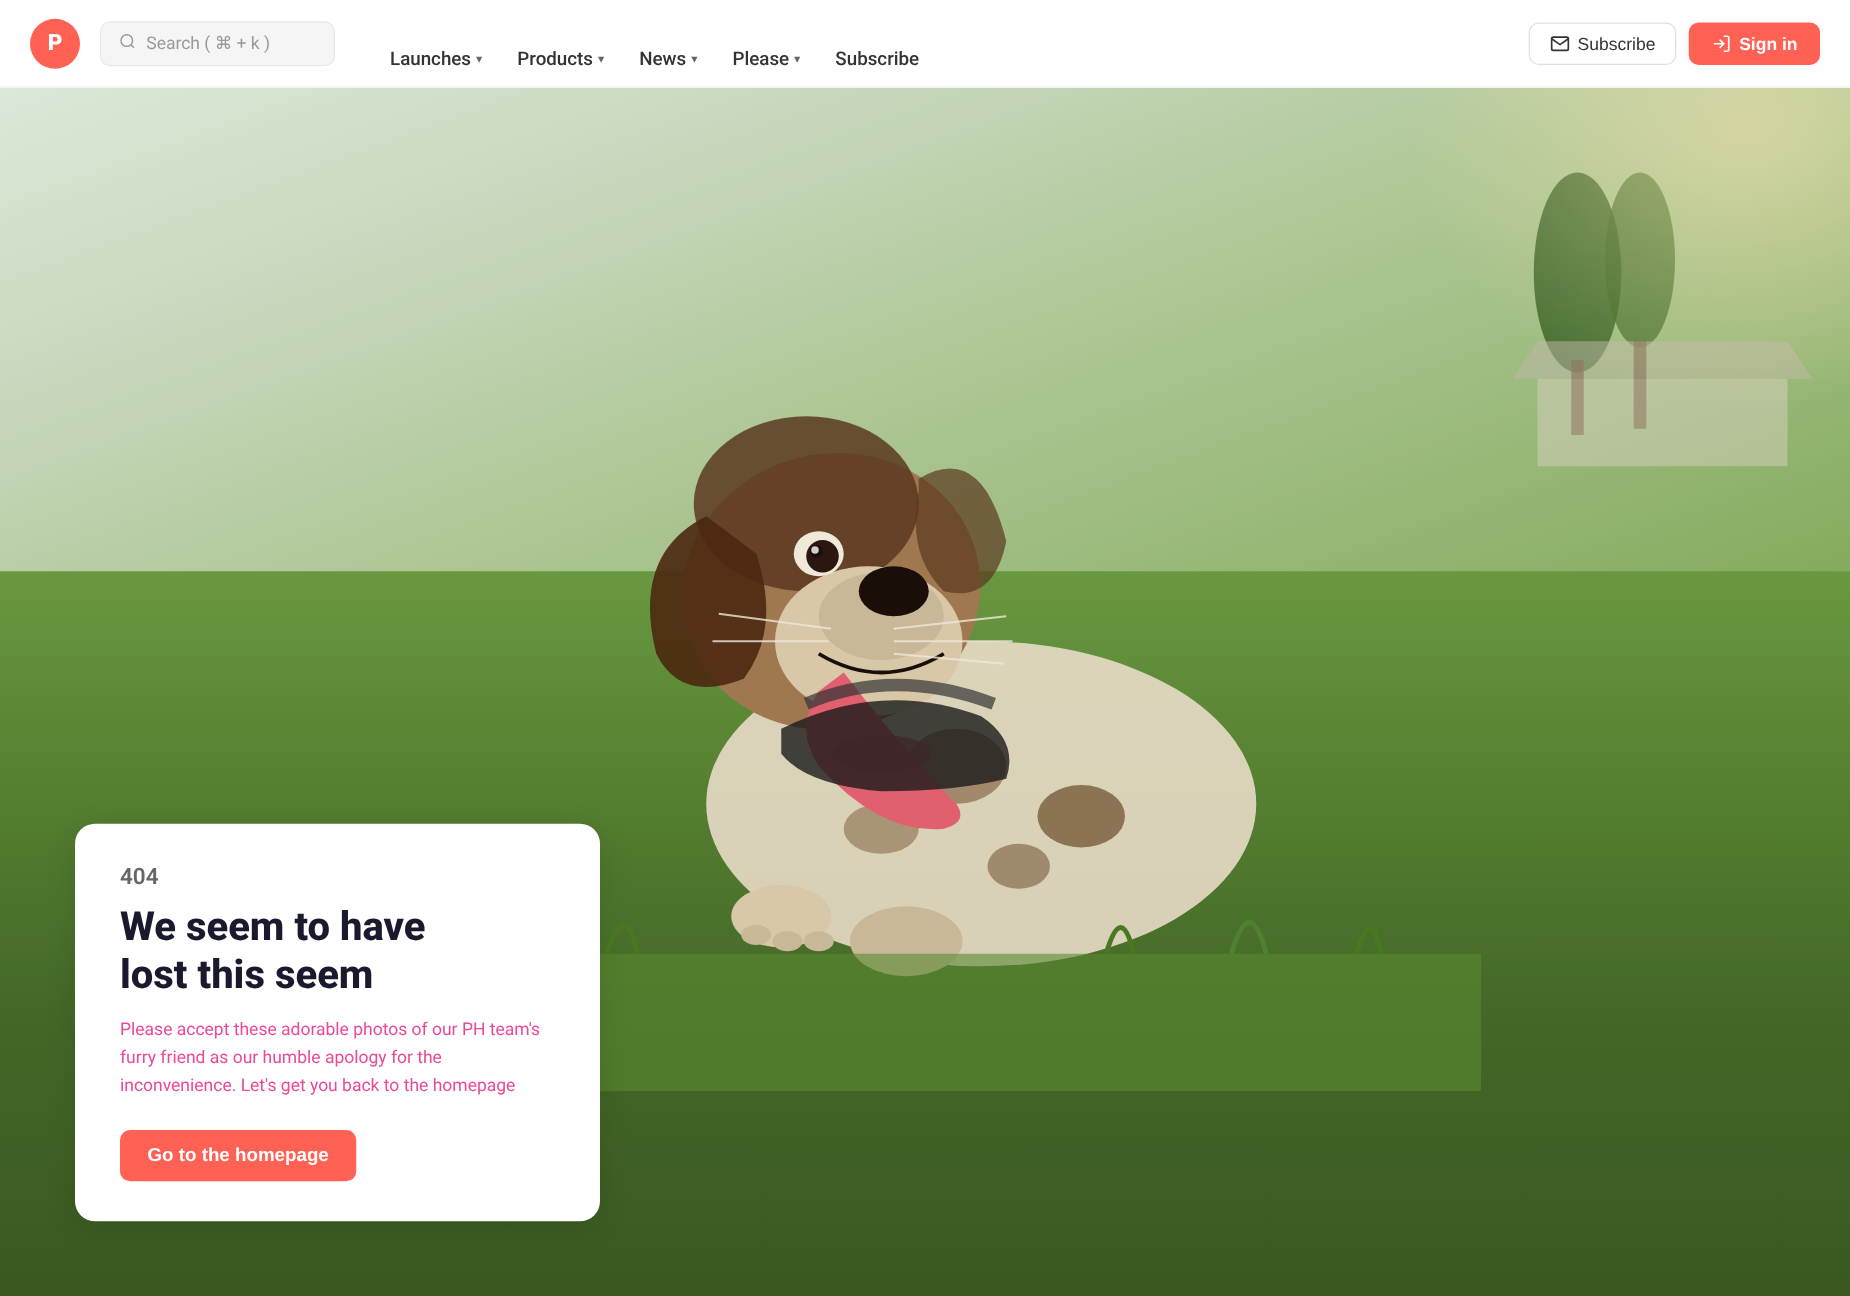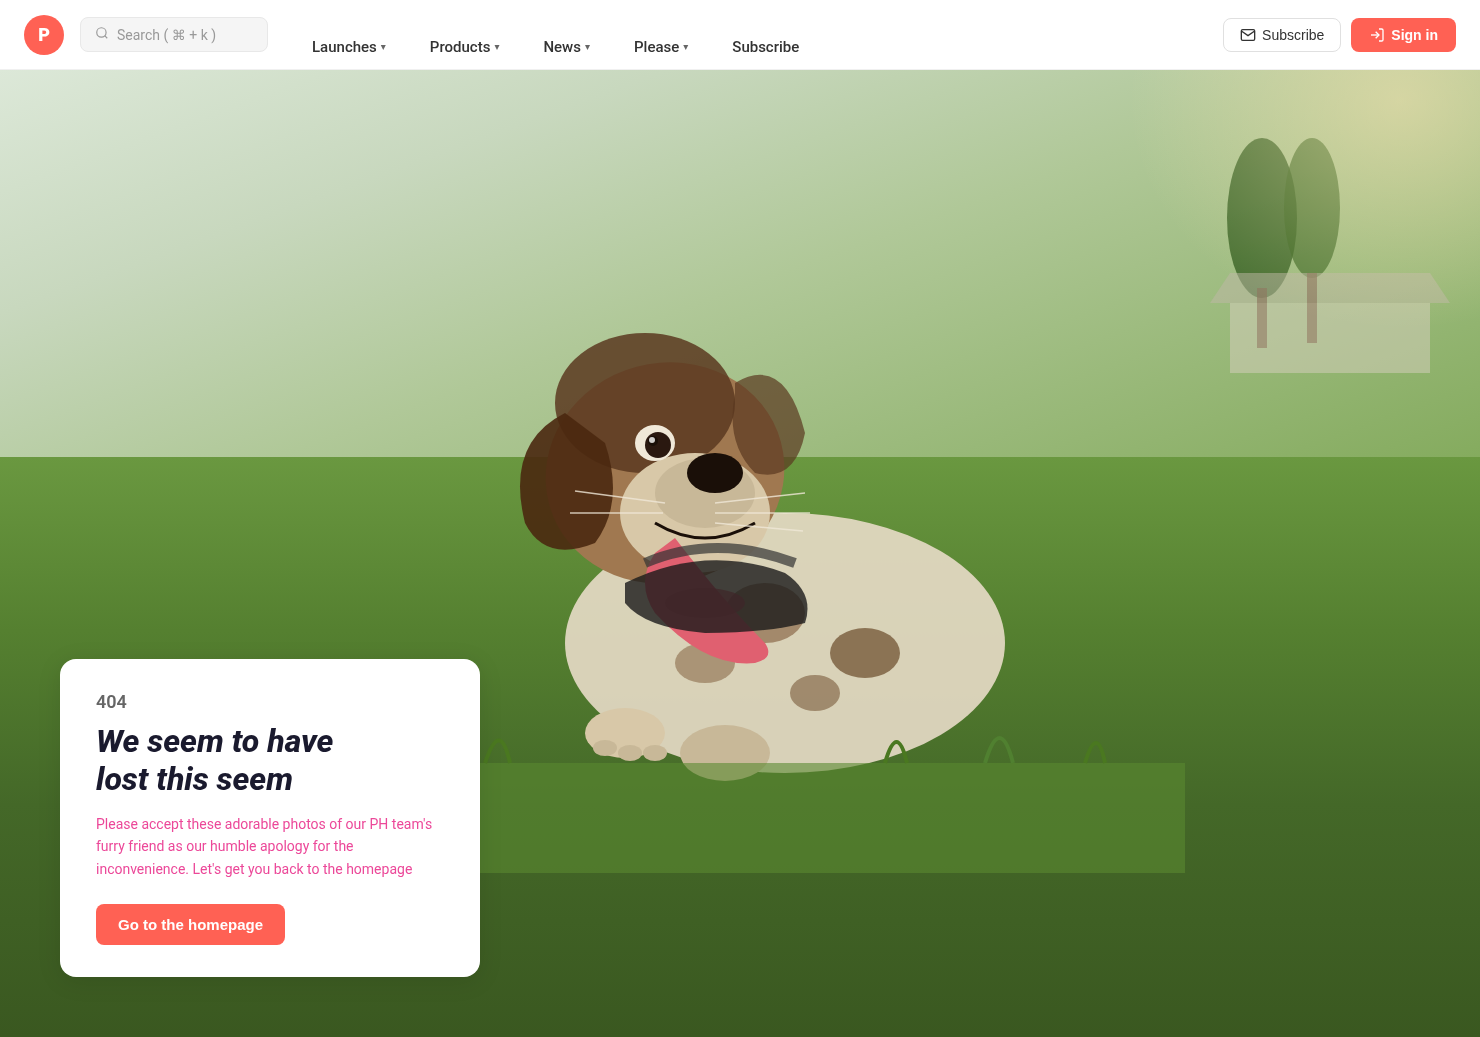--- a/index.html
+++ b/index.html
@@ -69,21 +69,21 @@
       font-size: 14px;
     }
 
     .search-text {
       color: #999;
       font-size: 14px;
     }
 
     .nav-items {
       display: flex;
-      gap: 20px;
+      gap: 4px;
       margin-left: 16px;
       flex: 1;
       margin-top: 24px;
     }
 
     .nav-item {
       display: flex;
       align-items: center;
       gap: 4px;
       padding: 8px 12px;
@@ -164,21 +164,20 @@
       font-weight: 600;
       margin-bottom: 10px;
     }
 
     .error-title {
       font-size: 32px;
       font-weight: 800;
       color: #1a1a2e;
       line-height: 1.2;
       margin-bottom: 14px;
-      font-style: italic;
     }
 
     .error-desc {
       font-size: 14px;
       color: #ec4899;
       line-height: 1.6;
       margin-bottom: 24px;
     }
 
     .homepage-btn {

